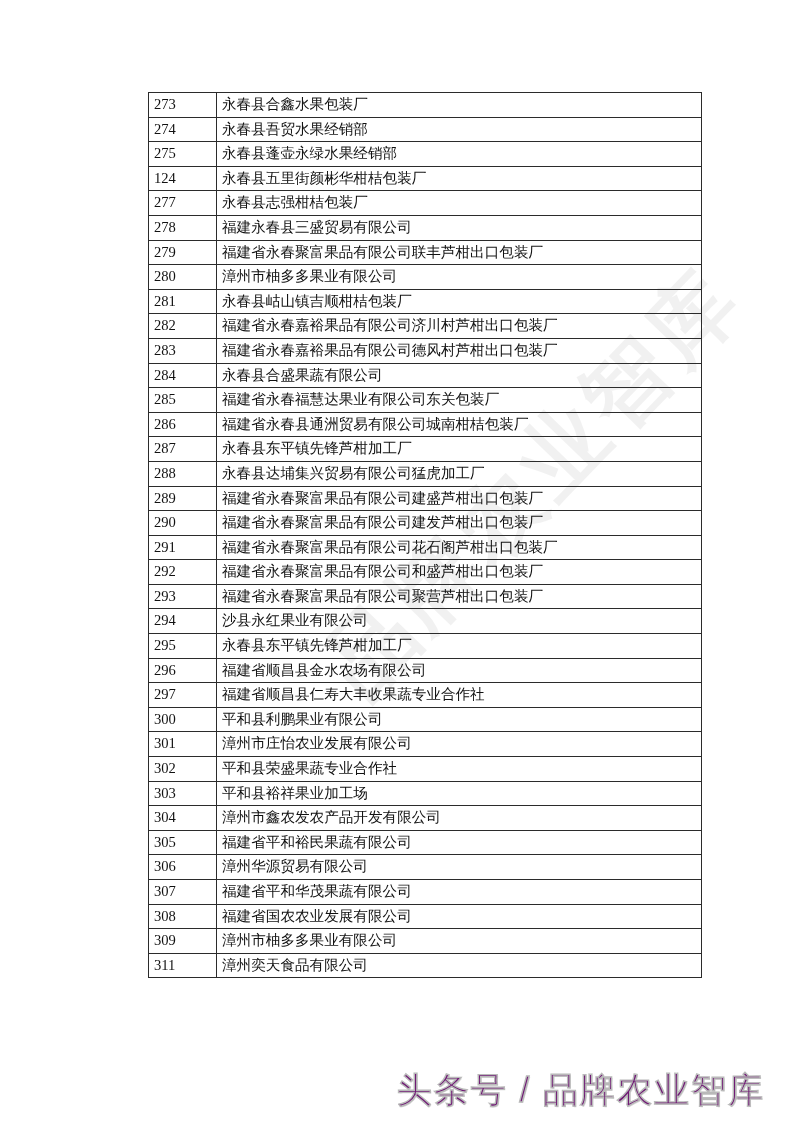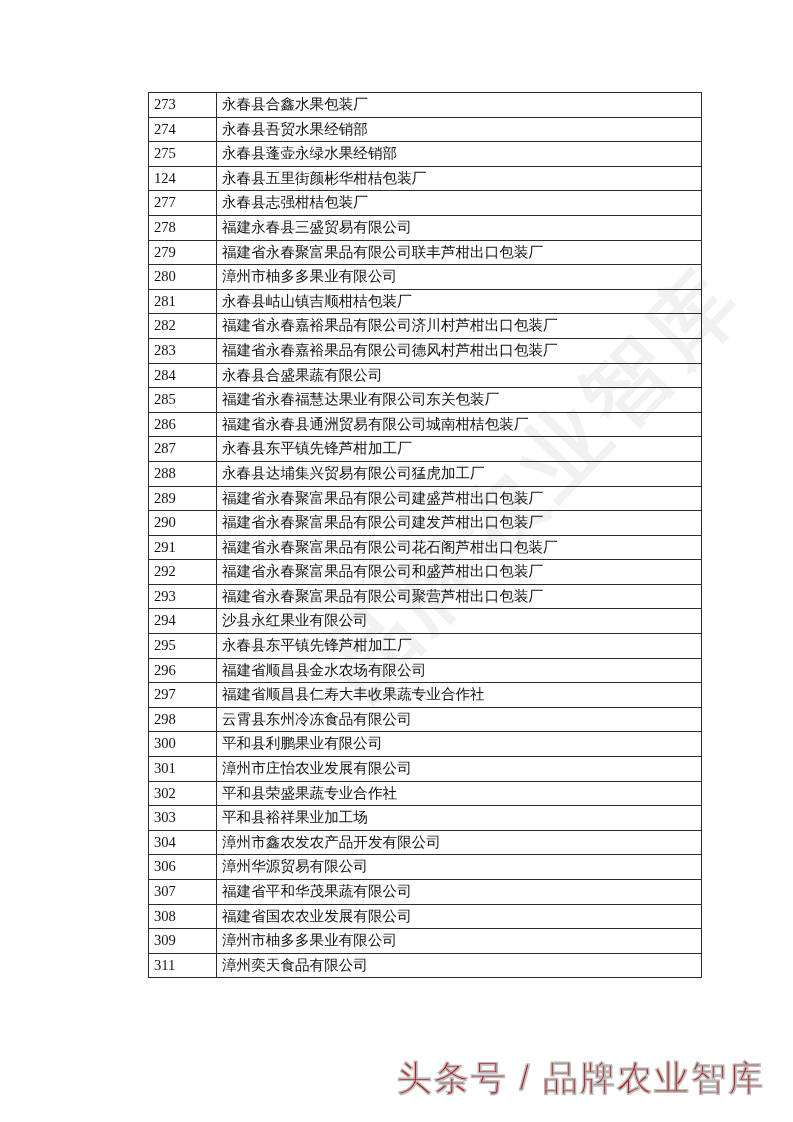--- a/index.html
+++ b/index.html
@@ -88,27 +88,27 @@
     padding-left: 7px;
   }
   td.col-name.indented {
     padding-left: 16px;
   }
 
   
   #footer-brand {
     position: absolute;
     right: 28px;
-    bottom: 20px;
+    bottom: 8px;
     z-index: 4;
     font-family: "Liberation Sans", "DejaVu Sans", sans-serif;
     font-size: 35px;
     font-weight: 400;
     letter-spacing: 2px;
-    color: #b91c1c;
+    color: #701a75;
     -webkit-text-stroke: 1.4px #b9b9b9;
     text-shadow: 1px 1px 0 #d8d8d8;
     white-space: nowrap;
   }
 </style>
 </head>
 <body>
 
 <div id="page">
 
@@ -213,42 +213,42 @@
           </tr>
           <tr>
             <td class="col-index">296</td>
             <td class="col-name">福建省顺昌县金水农场有限公司</td>
           </tr>
           <tr>
             <td class="col-index">297</td>
             <td class="col-name">福建省顺昌县仁寿大丰收果蔬专业合作社</td>
           </tr>
           <tr>
-            <td class="col-index">298</td>
-            <td class="col-name">云霄县东州冷冻食品有限公司</td>
-          </tr>
-          <tr>
             <td class="col-index">300</td>
             <td class="col-name">平和县利鹏果业有限公司</td>
           </tr>
           <tr>
             <td class="col-index">301</td>
             <td class="col-name">漳州市庄怡农业发展有限公司</td>
           </tr>
           <tr>
             <td class="col-index">302</td>
             <td class="col-name">平和县荣盛果蔬专业合作社</td>
           </tr>
           <tr>
             <td class="col-index">303</td>
             <td class="col-name">平和县裕祥果业加工场</td>
           </tr>
           <tr>
             <td class="col-index">304</td>
             <td class="col-name">漳州市鑫农发农产品开发有限公司</td>
+          </tr>
+          <tr>
+            <td class="col-index">305</td>
+            <td class="col-name">福建省平和裕民果蔬有限公司</td>
           </tr>
           <tr>
             <td class="col-index">306</td>
             <td class="col-name">漳州华源贸易有限公司</td>
           </tr>
           <tr>
             <td class="col-index">307</td>
             <td class="col-name">福建省平和华茂果蔬有限公司</td>
           </tr>
           <tr>

